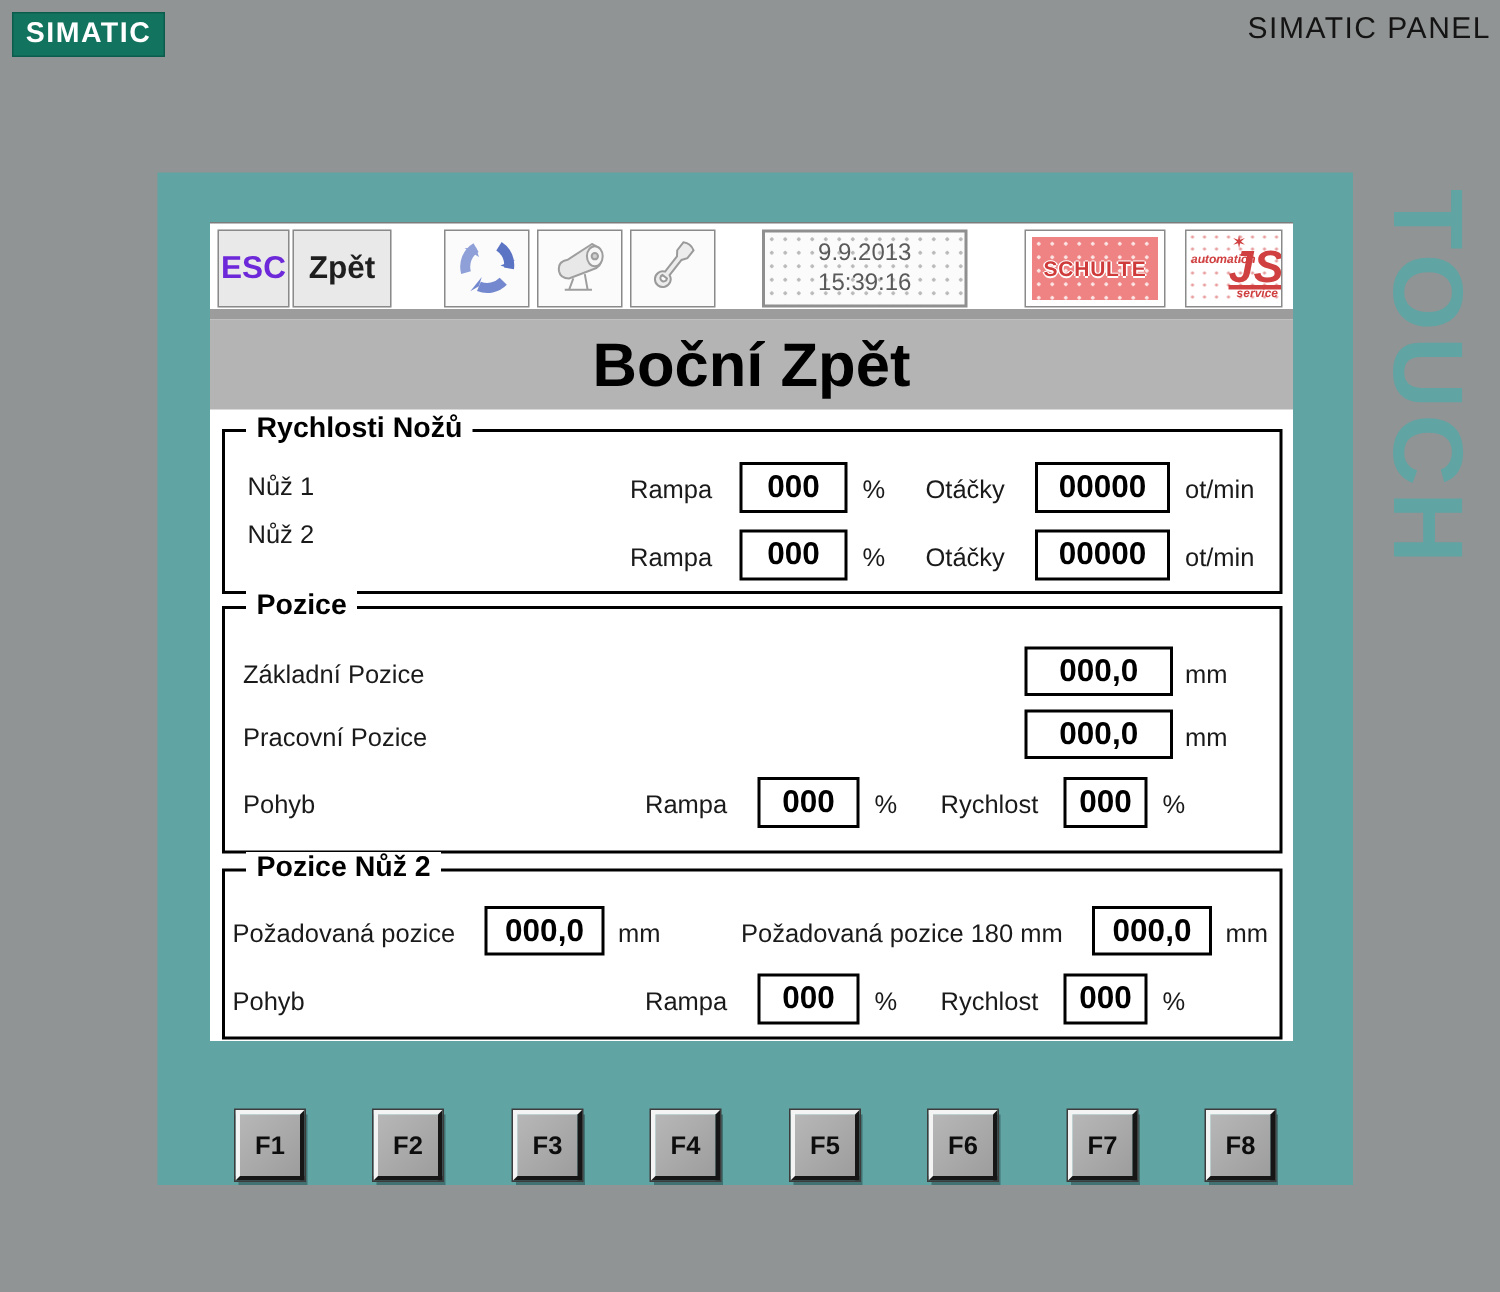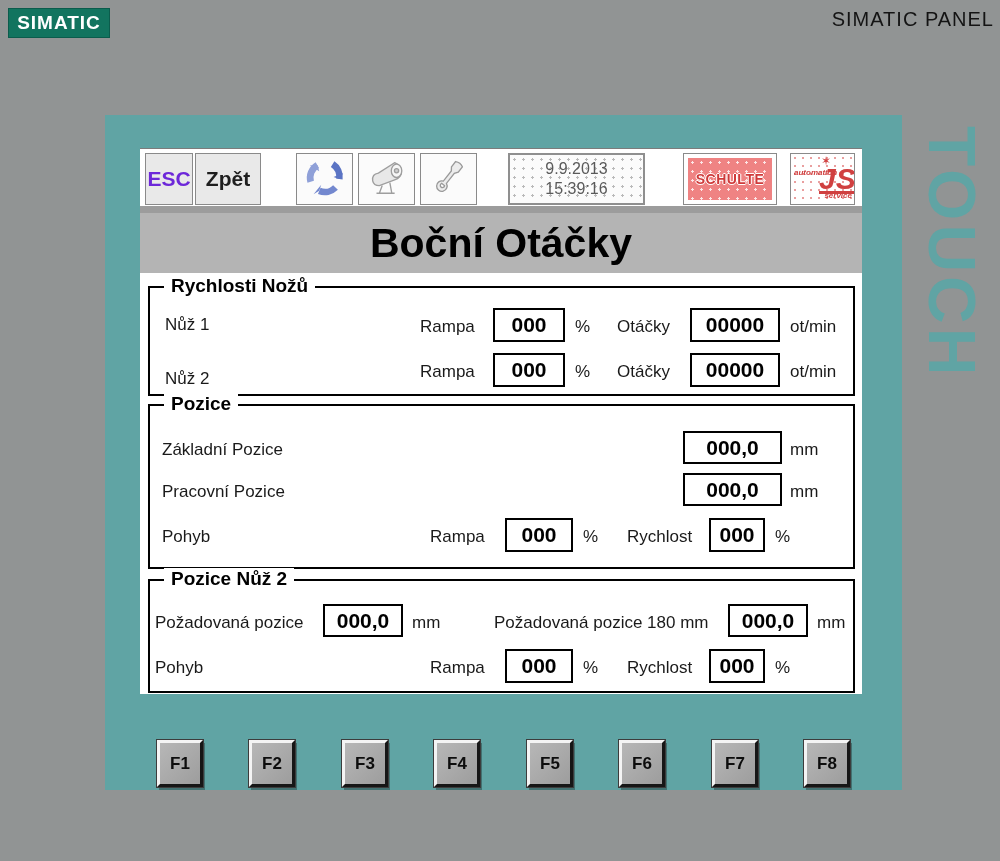--- a/index.html
+++ b/index.html
@@ -176,37 +176,37 @@
   <div class="js-cell">
     <span class="js-star">✶</span>
     <span class="js-auto">automation</span>
     <span class="js-main">JS</span>
     <span class="js-serv">service</span>
   </div>
 
   <div class="abs tb-strip"></div>
 
   <div class="abs title-bar">
-    <span>Boční Otáčky</span>
+    <span>Boční Zpět</span>
   </div>
 
   <div class="abs group" style="left:8px;top:137px;width:707px;height:110px;">
     <div class="legend">Rychlosti Nožů</div>
   </div>
   <div class="row-line" style="left:25px;top:159px;">
     <span class="lbl">Nůž  1</span>
   </div>
   <span class="abs lbl" style="left:280px;top:168px;">Rampa</span>
   <div class="vbox" style="left:353px;top:159px;width:72px;height:34px;">000</div>
   <span class="abs lbl" style="left:435px;top:168px;">%</span>
   <span class="abs lbl" style="left:477px;top:168px;">Otáčky</span>
   <div class="vbox" style="left:550px;top:159px;width:90px;height:34px;">00000</div>
   <span class="abs lbl" style="left:650px;top:168px;">ot/min</span>
 
-  <div class="row-line" style="left:25px;top:213px;">
+  <div class="row-line" style="left:25px;top:191px;">
     <span class="lbl">Nůž  2</span>
   </div>
   <span class="abs lbl" style="left:280px;top:213px;">Rampa</span>
   <div class="vbox" style="left:353px;top:204px;width:72px;height:34px;">000</div>
   <span class="abs lbl" style="left:435px;top:213px;">%</span>
   <span class="abs lbl" style="left:477px;top:213px;">Otáčky</span>
   <div class="vbox" style="left:550px;top:204px;width:90px;height:34px;">00000</div>
   <span class="abs lbl" style="left:650px;top:213px;">ot/min</span>
 
   <div class="abs group" style="left:8px;top:255px;width:707px;height:165px;">

